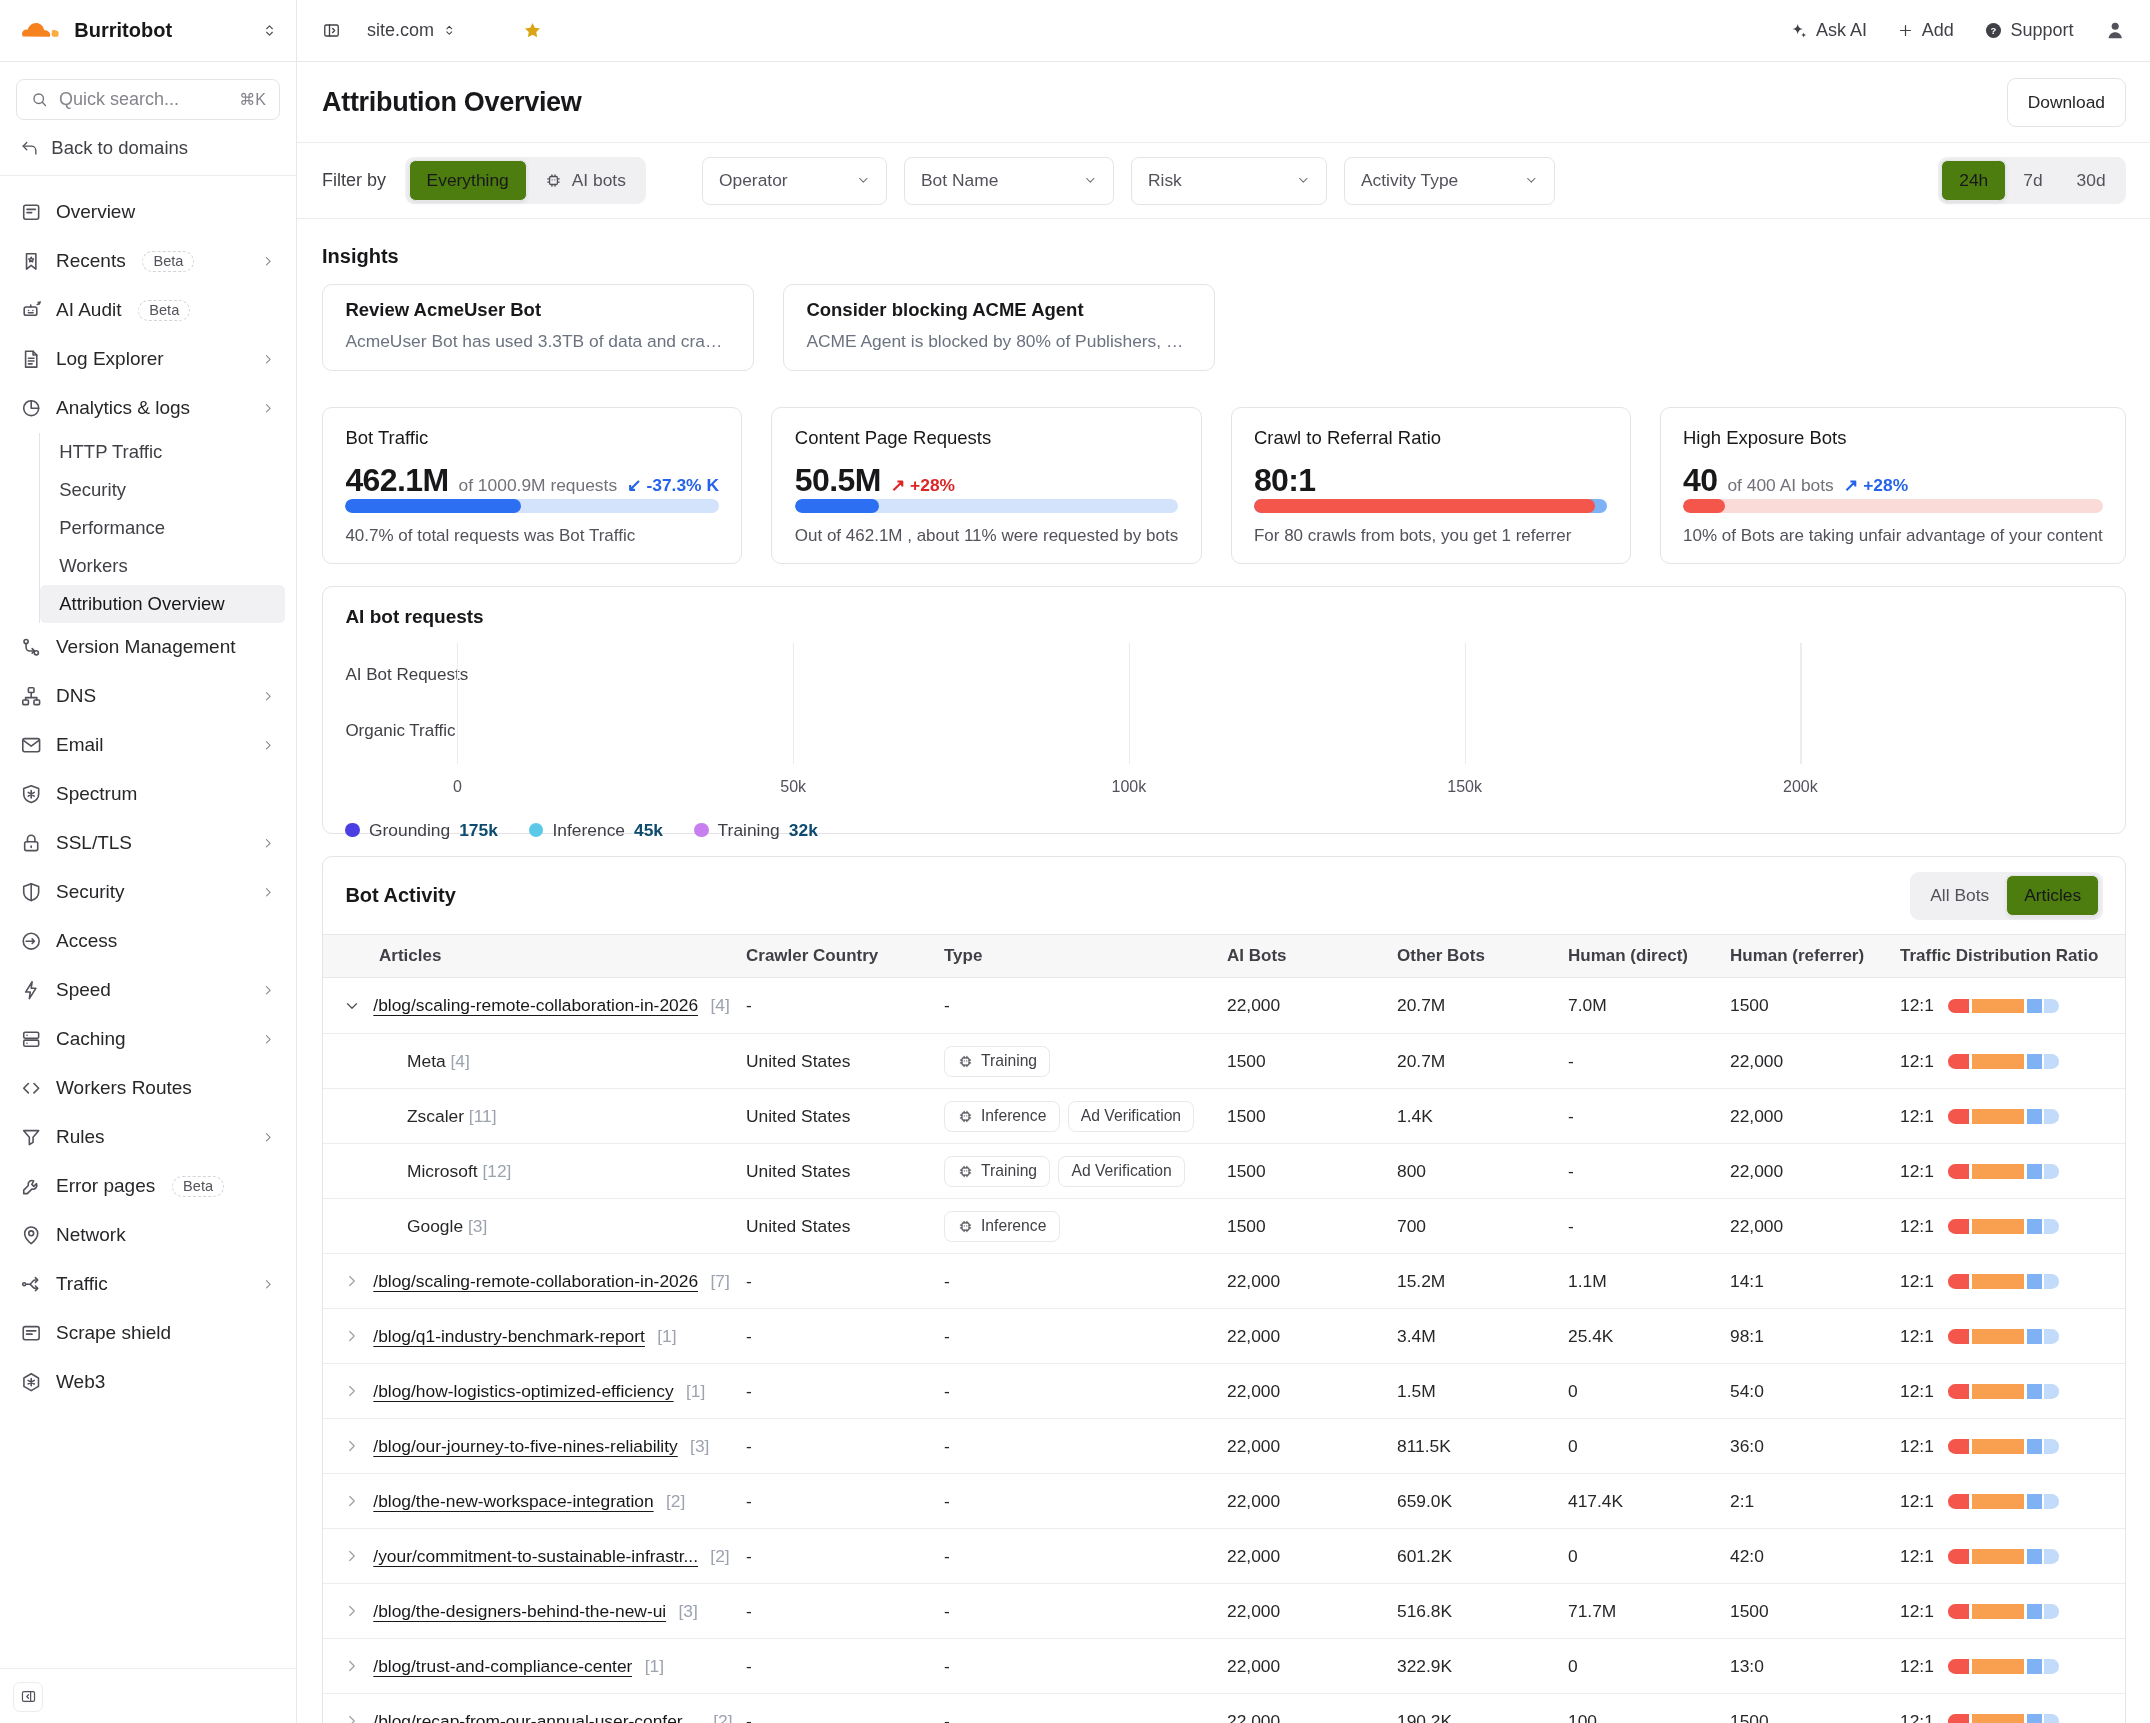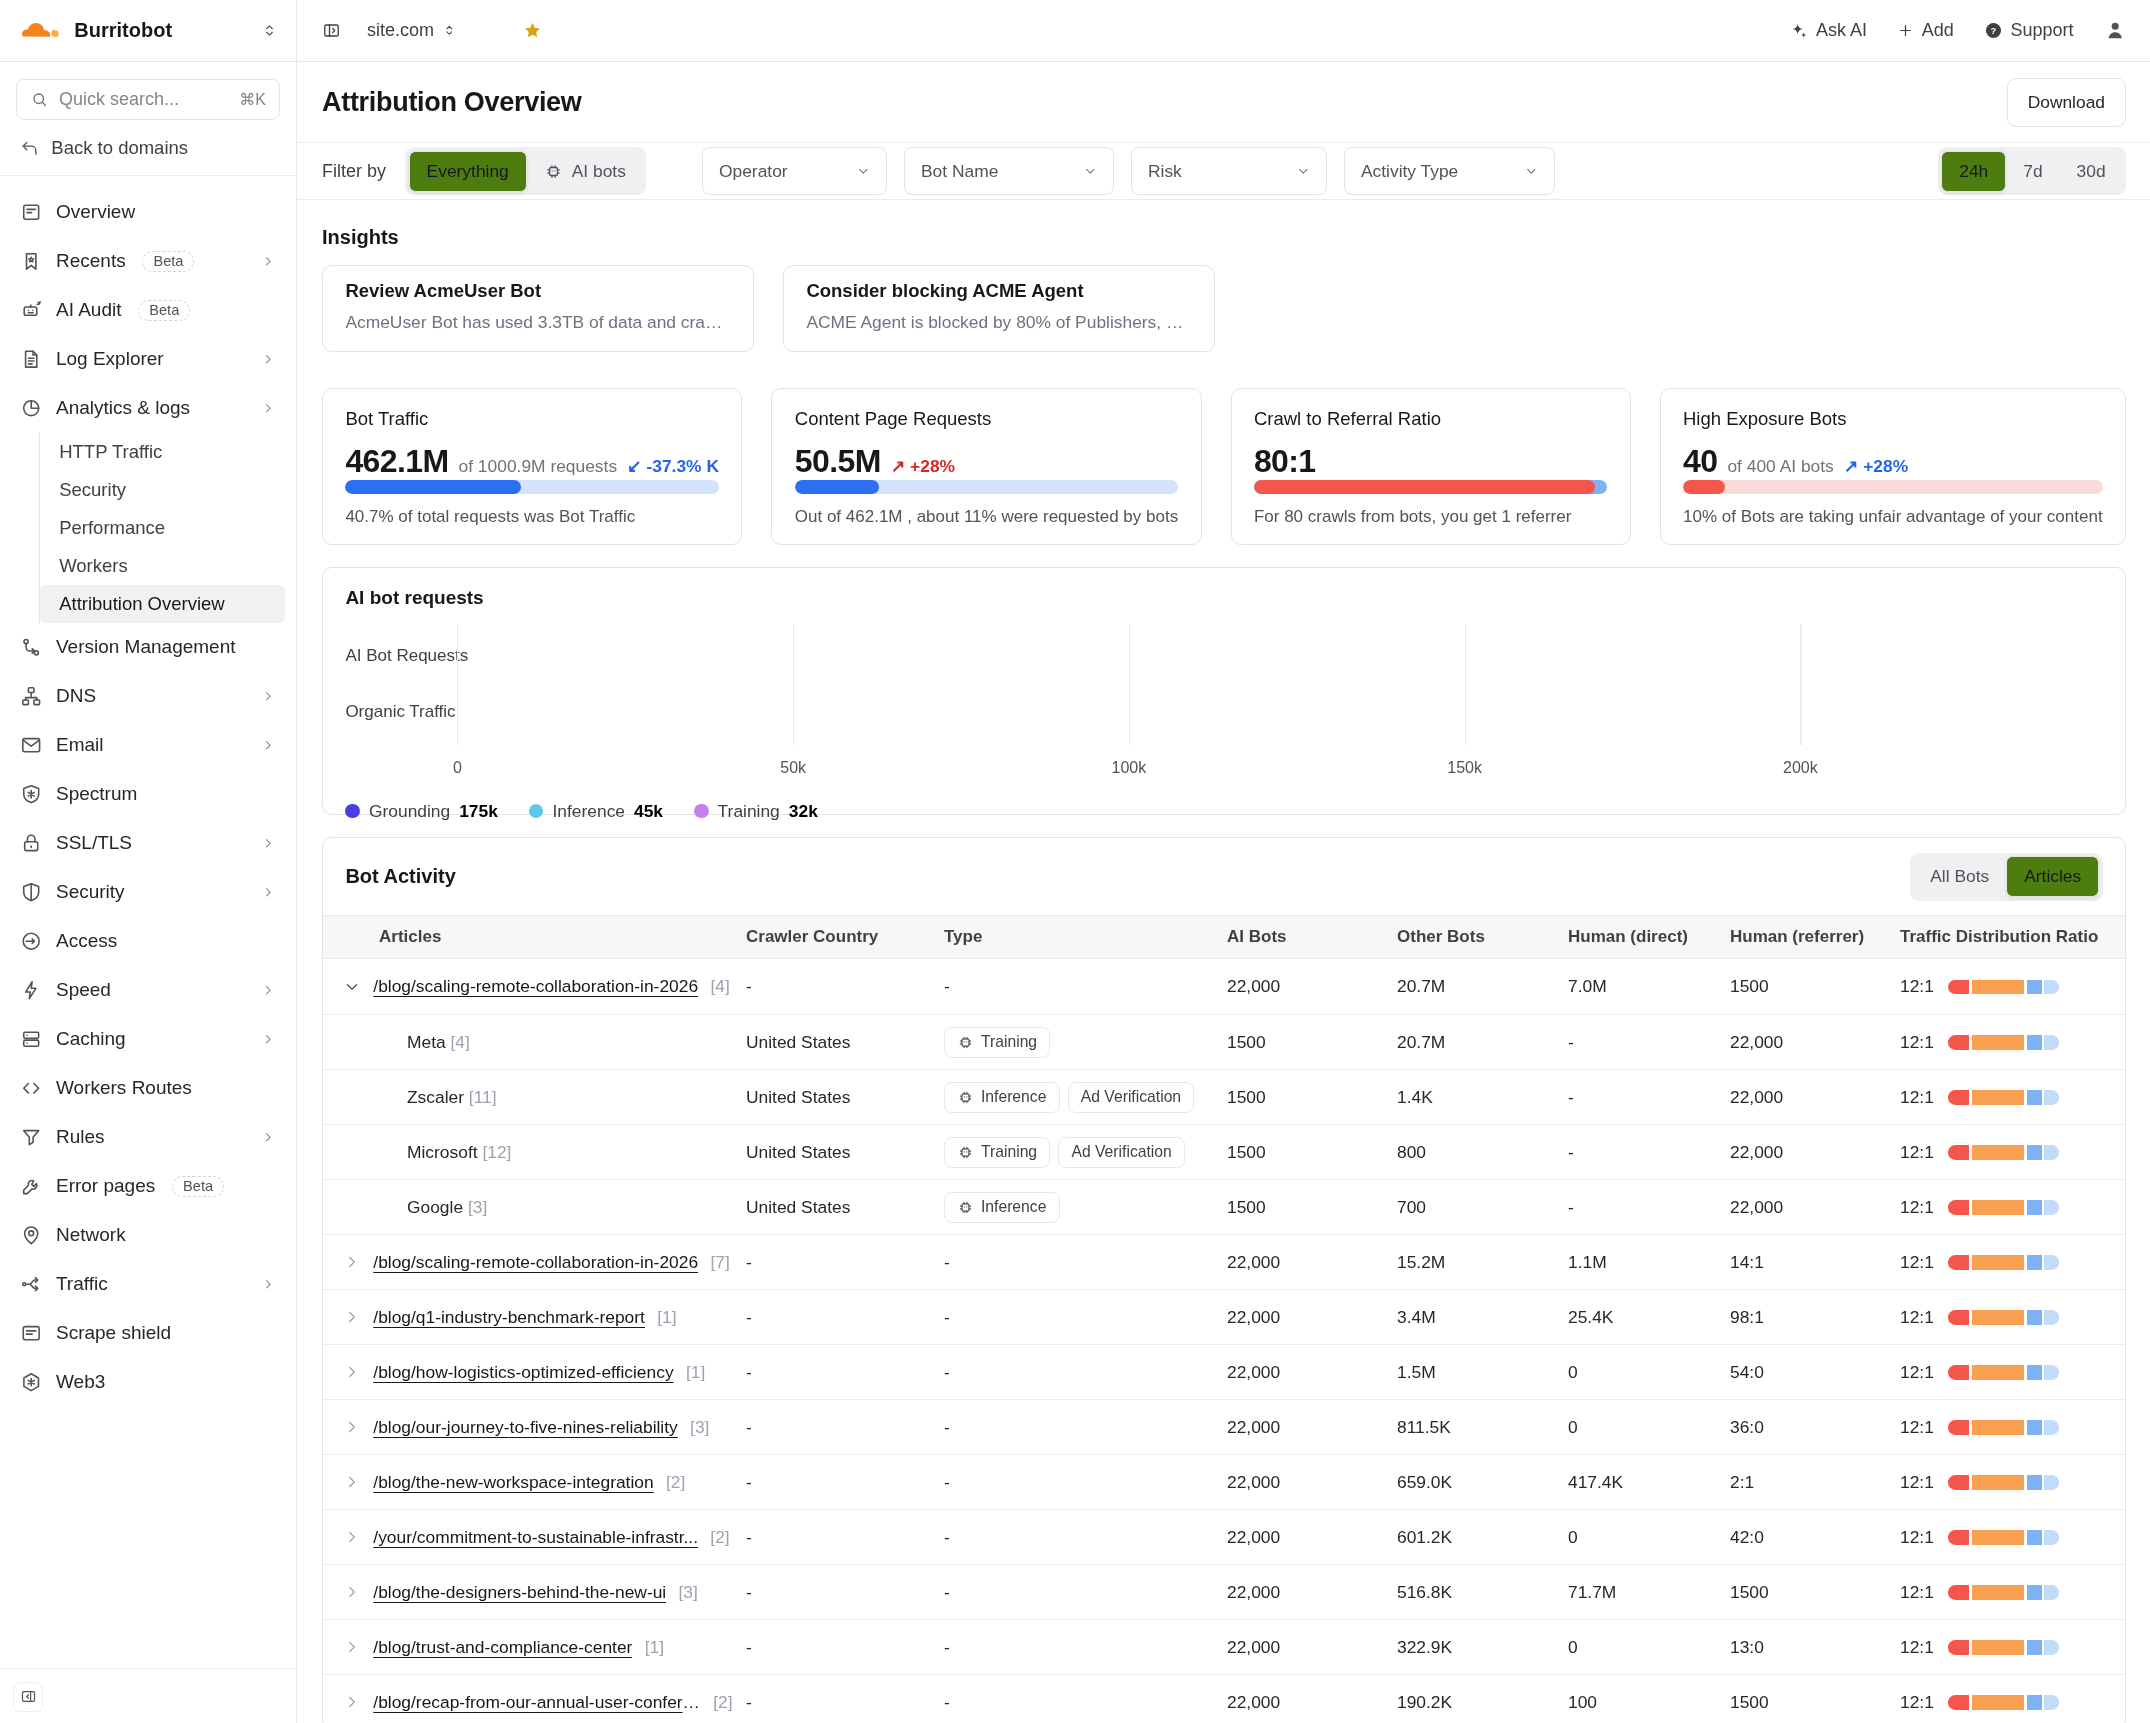--- a/index.html
+++ b/index.html
@@ -39,21 +39,21 @@
   .tb-btn{display:flex;align-items:center;gap:7.8px;cursor:pointer;color:#3f3f46}
   .tb-star{margin-left:41px;color:#D9A514}
   .tb-right{margin-left:auto;display:flex;align-items:center;gap:30px}
   .avatar{color:#52525b}
 
   .scroll{flex:1;overflow:hidden}
   .page-head{height:80px;display:flex;align-items:center;padding:0 25px}
   .page-title{font-size:27px;font-weight:700;letter-spacing:-0.3px}
   .dl-btn{margin-left:auto;height:49px;padding:0 20px;border:1.1px solid #E4E4E7;border-radius:9px;background:#fff;font-size:17.4px;color:#27272a;font-family:inherit;cursor:pointer}
 
-  .filterbar{height:58px;border-top:1.1px solid #ECECEF;border-bottom:1.1px solid #ECECEF;display:flex;align-items:center;padding:0 25px;gap:17px}
+  .filterbar{height:77px;border-top:1.1px solid #ECECEF;border-bottom:1.1px solid #ECECEF;display:flex;align-items:center;padding:0 25px;gap:17px}
   .filter-label{font-size:18px;color:#3f3f46;margin-right:2.2px}
   .seg{display:flex;align-items:center;background:#F0F0F2;border-radius:9px;padding:3.4px}
   .seg .opt{height:41px;padding:0 17px;display:flex;align-items:center;gap:9px;border-radius:6.7px;font-size:17.4px;color:#52525b;cursor:pointer;white-space:nowrap}
   .seg .opt.sel{background:#4d7c0f;border:1.1px solid #E6E6E9;box-shadow:0 1.1px 4.5px rgba(0,0,0,.07);color:#18181b}
   .seg .opt .ic{color:#52525b}
   .select{height:48px;border:1.1px solid #E4E4E7;border-radius:7.8px;background:#fff;display:flex;align-items:center;padding:0 15.7px;font-size:17.4px;color:#52525b;gap:11.2px;cursor:pointer}
   .select .chev{margin-left:auto;color:#71717a}
   .fb-spacer{flex:1}
 
   .section-title{font-size:20px;font-weight:600;margin:26px 25px 0}
@@ -81,21 +81,21 @@
   .plot{position:relative;height:112px}
   .gridline{position:absolute;top:-4.5px;bottom:-4.5px;width:1.1px;background:#ECECEF}
   .brow{position:absolute;left:0;height:40px;display:flex}
   .brow .segm{height:100%}
   .ticks{position:relative;grid-column:2;height:36px;margin-top:10px}
   .tick{position:absolute;transform:translateX(-50%);font-size:16px;color:#52525b;top:9px}
   .legend{display:flex;gap:31px;margin-top:14.6px;align-items:center}
   .leg-item{display:flex;align-items:center;gap:9px}
   .dot{width:14.6px;height:14.6px;border-radius:50%}
   .leg-label{font-size:17.4px;color:#3f3f46}
-  .leg-value{font-size:17.4px;font-weight:700;color:#000000}
+  .leg-value{font-size:17.4px;font-weight:700;color:#0c4a6e}
 
   .activity-card{margin:22.4px 25px 17px;border:1.1px solid #E4E4E7;border-radius:10px;overflow:hidden;background:#fff}
   .act-head{display:flex;align-items:center;padding:14.6px 22.4px}
   .act-title{font-size:20px;font-weight:600;flex:1}
   .tgrid{display:grid;grid-template-columns:423px 198px 283px 170px 171px 162px 170px minmax(0,1fr);align-items:center}
   .thead{background:#F7F7F8;border-top:1.1px solid #E8E8EA;border-bottom:1.1px solid #E8E8EA;height:44px;font-size:17px;font-weight:600;color:#3F3F46}
   .thead .cell:first-child{padding-left:56px}
   .cell{padding-right:13.4px;white-space:nowrap;overflow:hidden;text-overflow:ellipsis}
   .trow{height:55px;border-top:1.1px solid #ECECEE;font-size:17.4px;color:#27272a}
   .trow:first-child{border-top:none}

